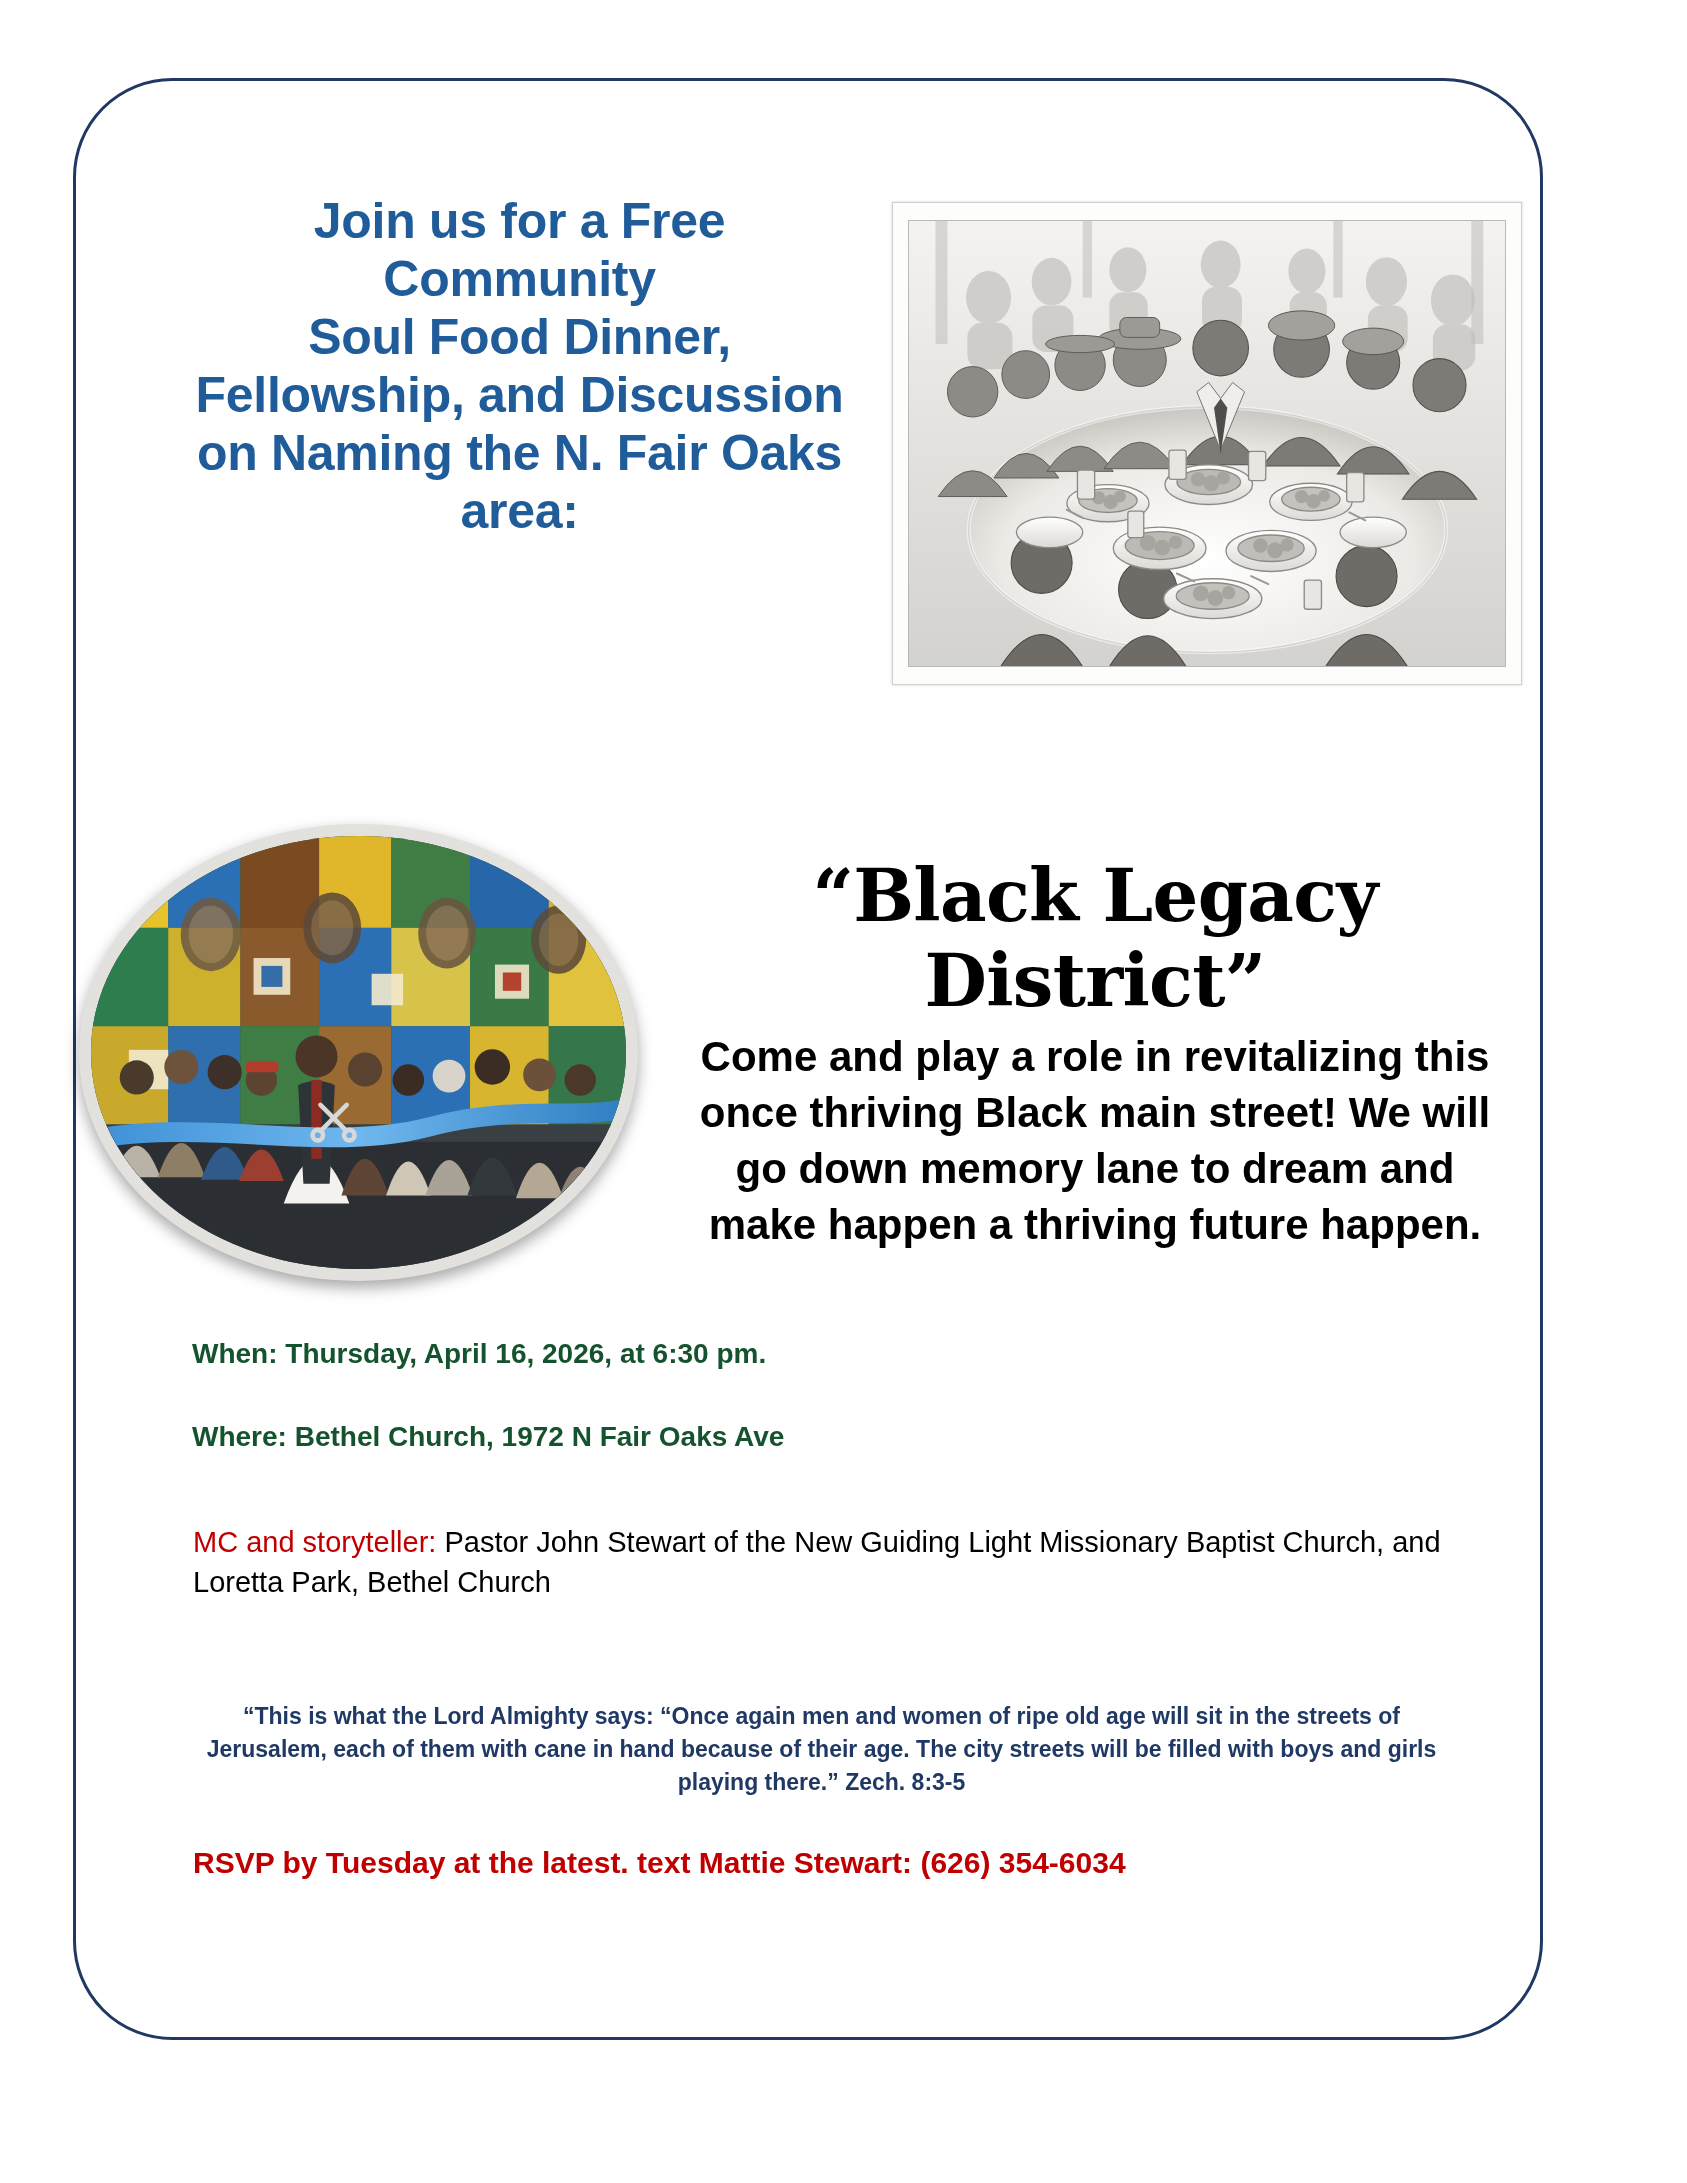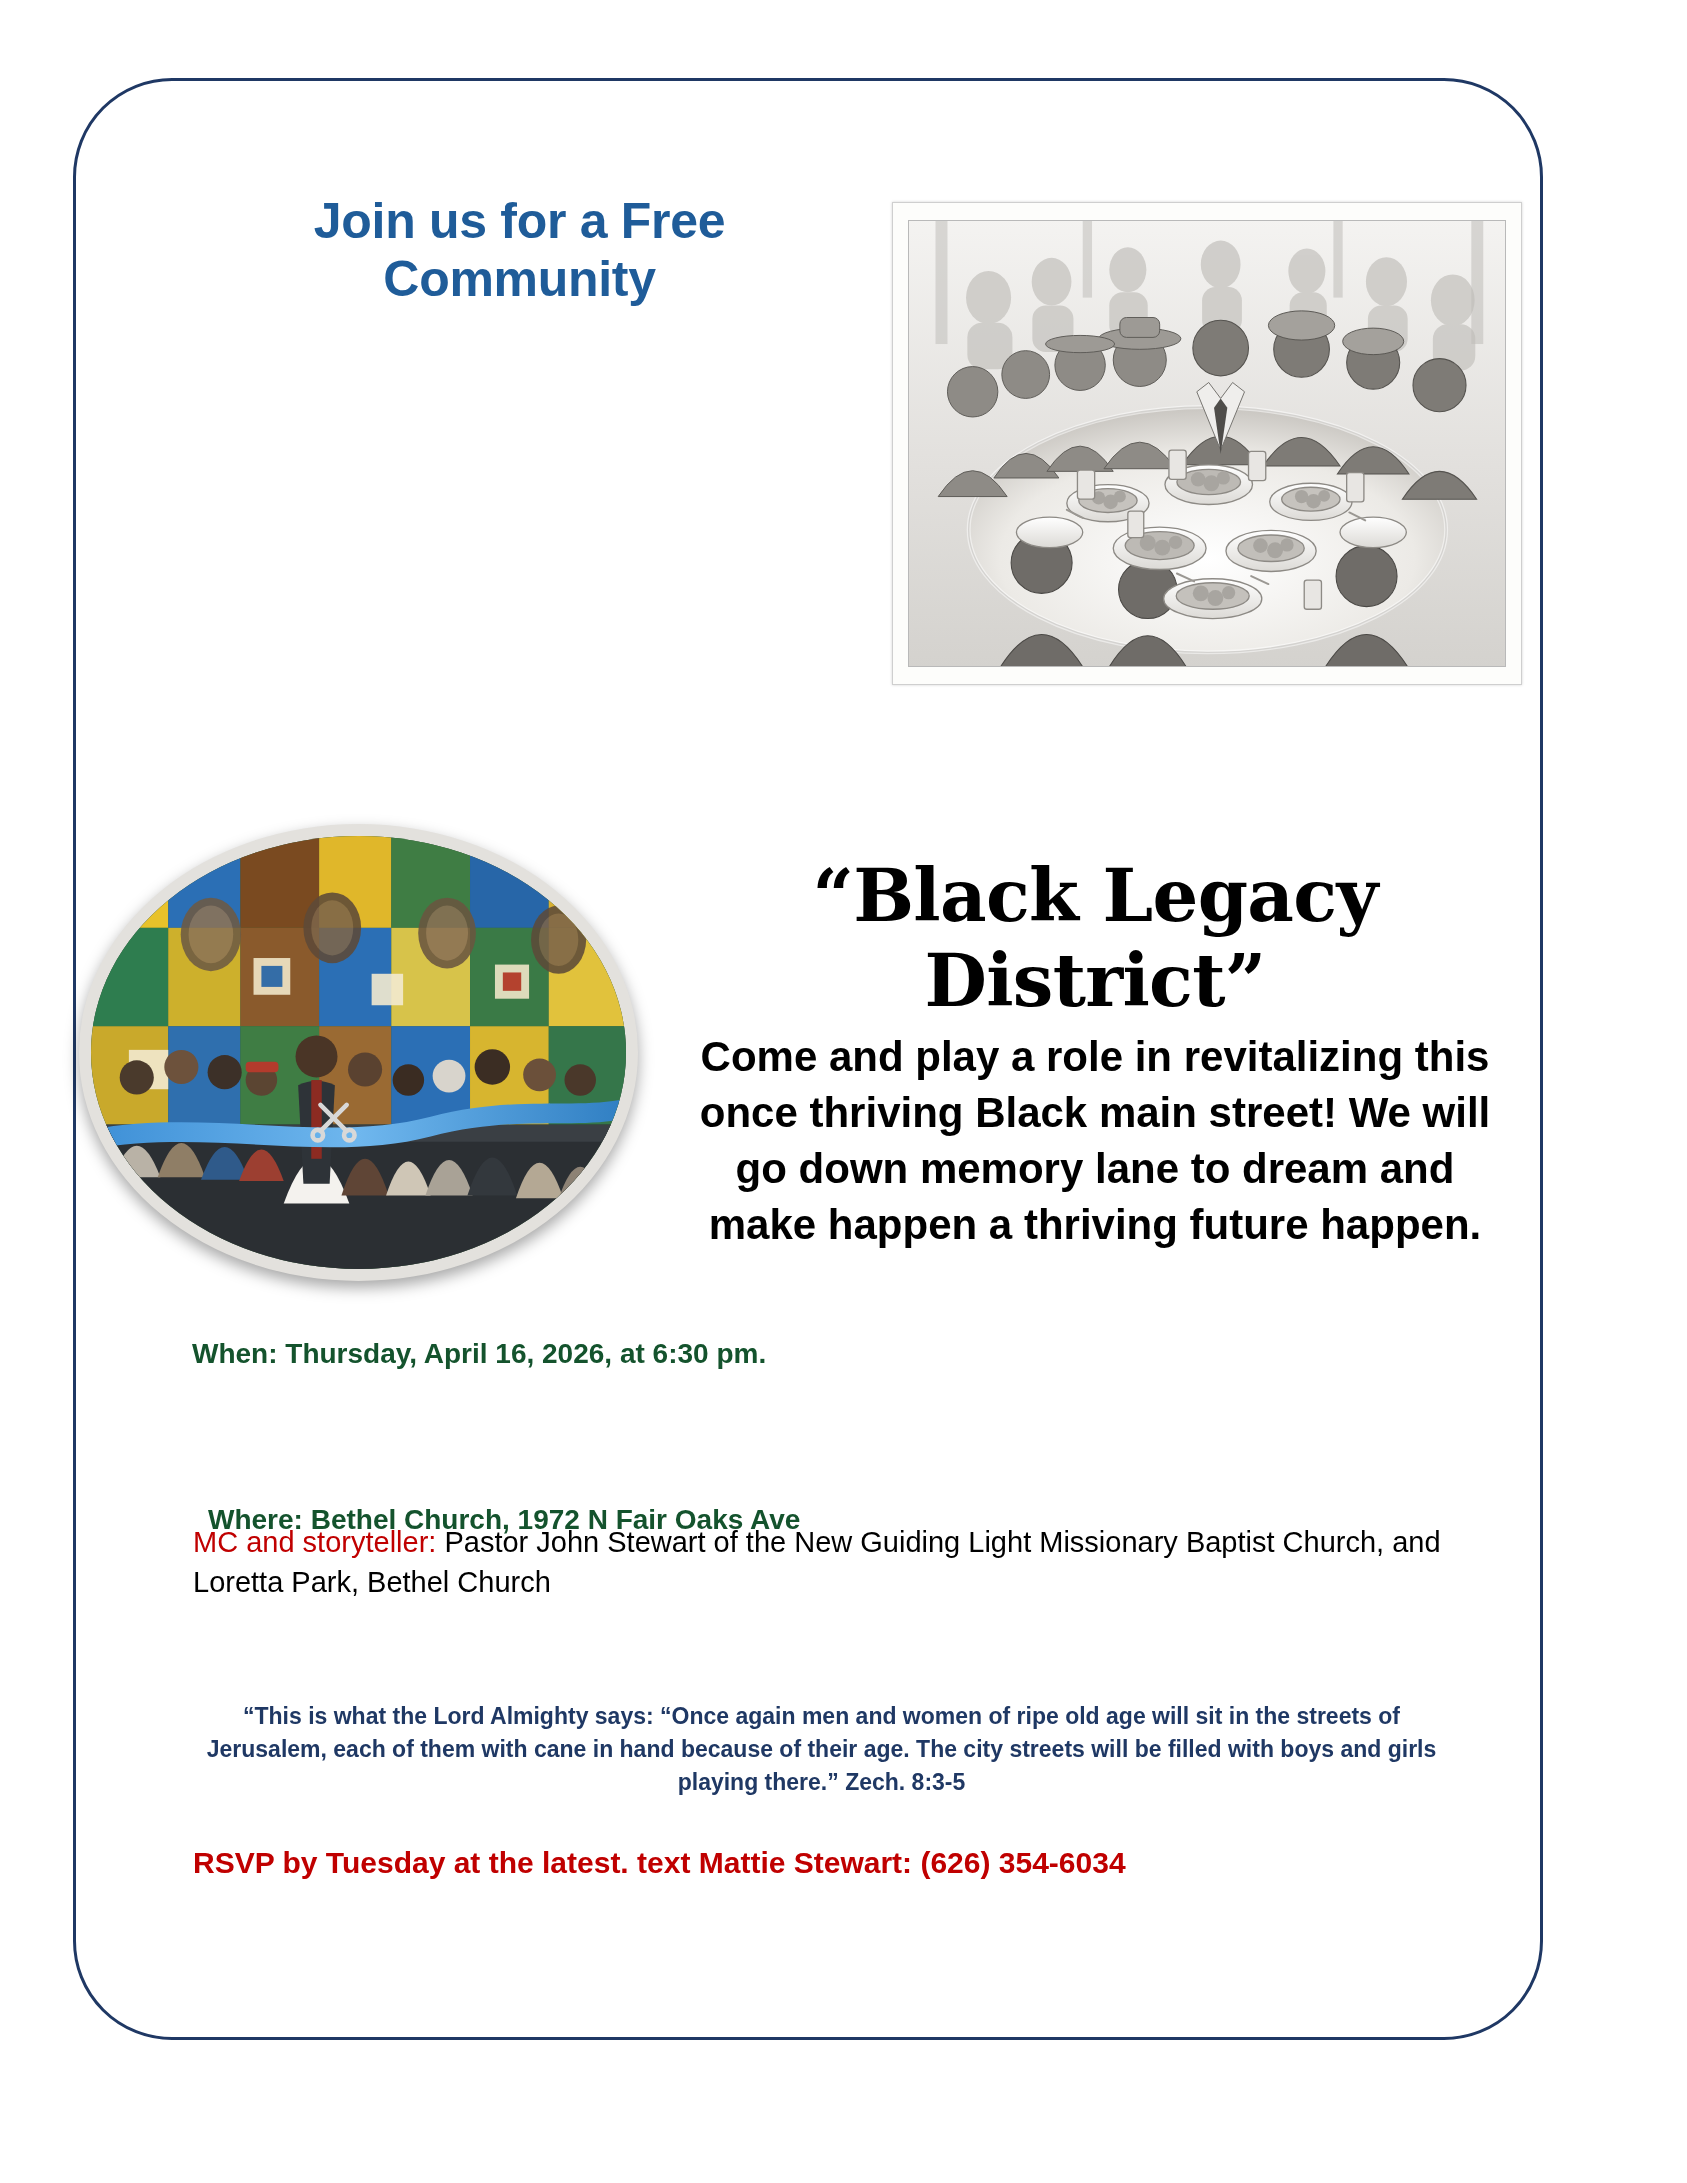--- a/index.html
+++ b/index.html
@@ -119,21 +119,21 @@
   .when-line, .where-line {
     position: absolute;
     left: 192px;
     width: 1283px;
     color: #14532d;
     font-weight: bold;
     font-size: 28px;
     white-space: nowrap;
   }
   .when-line { top: 1338px; }
-  .where-line { top: 1504px; margin-left: 16px; }
+  .where-line { top: 1421px; }
 
   
   .mc-block {
     position: absolute;
     left: 193px;
     top: 1522px;
     width: 1257px;
     font-size: 29px;
     font-weight: normal;
     line-height: 1.38;
@@ -170,20 +170,21 @@
   
   .svg-fill { width: 100%; height: 100%; display: block; }
 </style>
 </head>
 <body>
 
 <div class="flyer-frame"></div>
 
 <div class="headline">
   <span class="line1">Join us for a Free Community</span>
+  <span class="line2">Soul Food Dinner, Fellowship, and Discussion on Naming the N. Fair Oaks area:</span>
 </div>
 
 <div class="photo-dinner-wrap">
   <div class="photo-dinner">
     <svg class="svg-fill" viewBox="0 0 900 680" preserveAspectRatio="xMidYMid slice">
       <defs>
         <linearGradient id="bgg" x1="0" y1="0" x2="0" y2="1">
           <stop offset="0%" stop-color="#f4f3f1"></stop>
           <stop offset="55%" stop-color="#e2e0dd"></stop>
           <stop offset="100%" stop-color="#d4d2ce"></stop>

